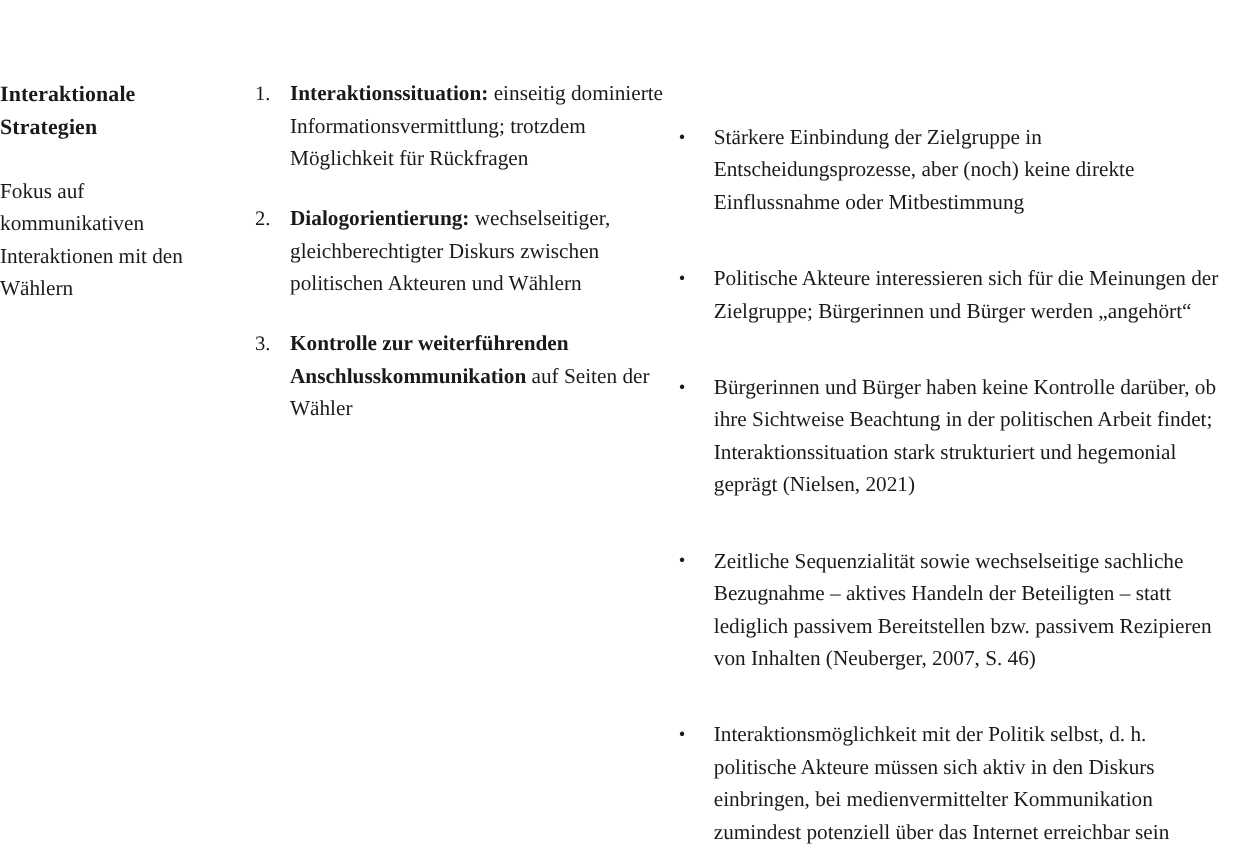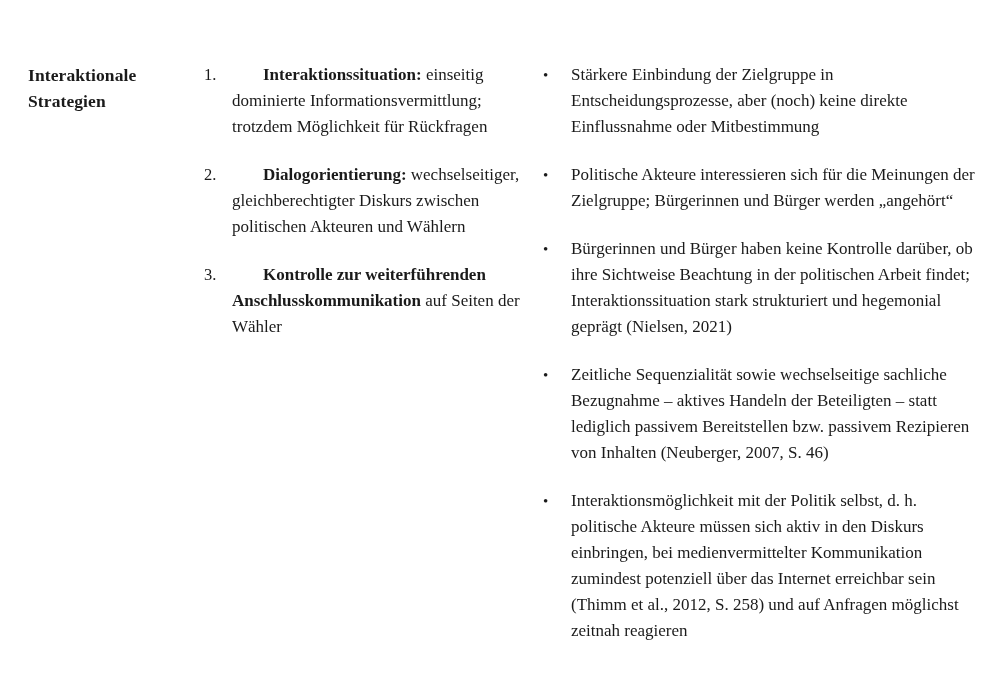--- a/index.html
+++ b/index.html
@@ -29,21 +29,20 @@
     top: 62px;
     width: 1006px;
     display: flex;
     align-items: flex-start;
   }
 
   
   .col-label {
     box-sizing: border-box;
     width: 200px;
-    padding-left: 28px;
     padding-right: 14px;
     flex: 0 0 200px;
   }
   .label-title {
     font-size: 17.5px;
     font-weight: bold;
     line-height: 26px;
     margin: 0;
     letter-spacing: 0.1px;
   }
@@ -81,21 +80,20 @@
     position: absolute;
     left: 0;
     top: 0;
     width: 22px;
     text-align: left;
     font-size: 16.5px;
     line-height: 26px;
   }
   .li-lead {
     font-weight: bold;
-    margin-left: 31px;
   }
 
   
   .col-bullets {
     box-sizing: border-box;
     flex: 1 1 auto;
     padding-left: 6px;
     padding-right: 24px;
   }
   ul.bullet-list {
@@ -115,30 +113,32 @@
   }
   .bullet-marker {
     position: absolute;
     left: 2px;
     top: 0;
     line-height: 26px;
     font-size: 15px;
   }
   .bullet-text {
     display: block;
+    margin-top: 35px;
   }
 </style>
 </head>
 <body>
 
 <div class="page">
   <div class="table-row">
 
     <div class="col-label">
       <p class="label-title">Interaktionale Strategien</p>
+      <p class="label-desc">Fokus auf kommunikativen Interaktionen mit den Wählern</p>
     </div>
 
     <div class="col-numbered">
       <ol class="numbered-list">
         <li>
           <span class="num-marker">1.</span><span class="li-lead">Interaktionssituation:</span><span class="li-rest"> einseitig dominierte Informationsvermittlung; trotzdem Möglichkeit für Rückfragen</span>
         </li>
         <li>
           <span class="num-marker">2.</span><span class="li-lead">Dialogorientierung:</span><span class="li-rest"> wechselseitiger, gleichberechtigter Diskurs zwischen politischen Akteuren und Wählern</span>
         </li>

